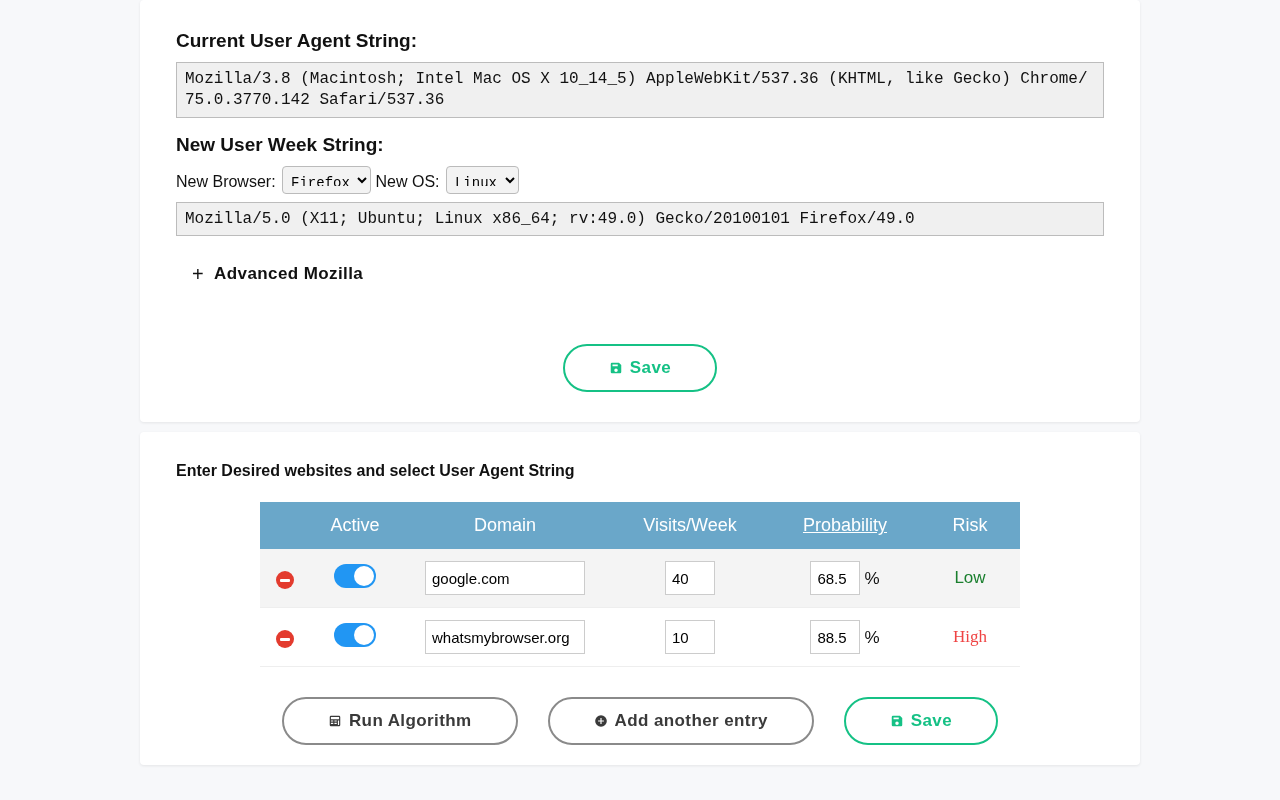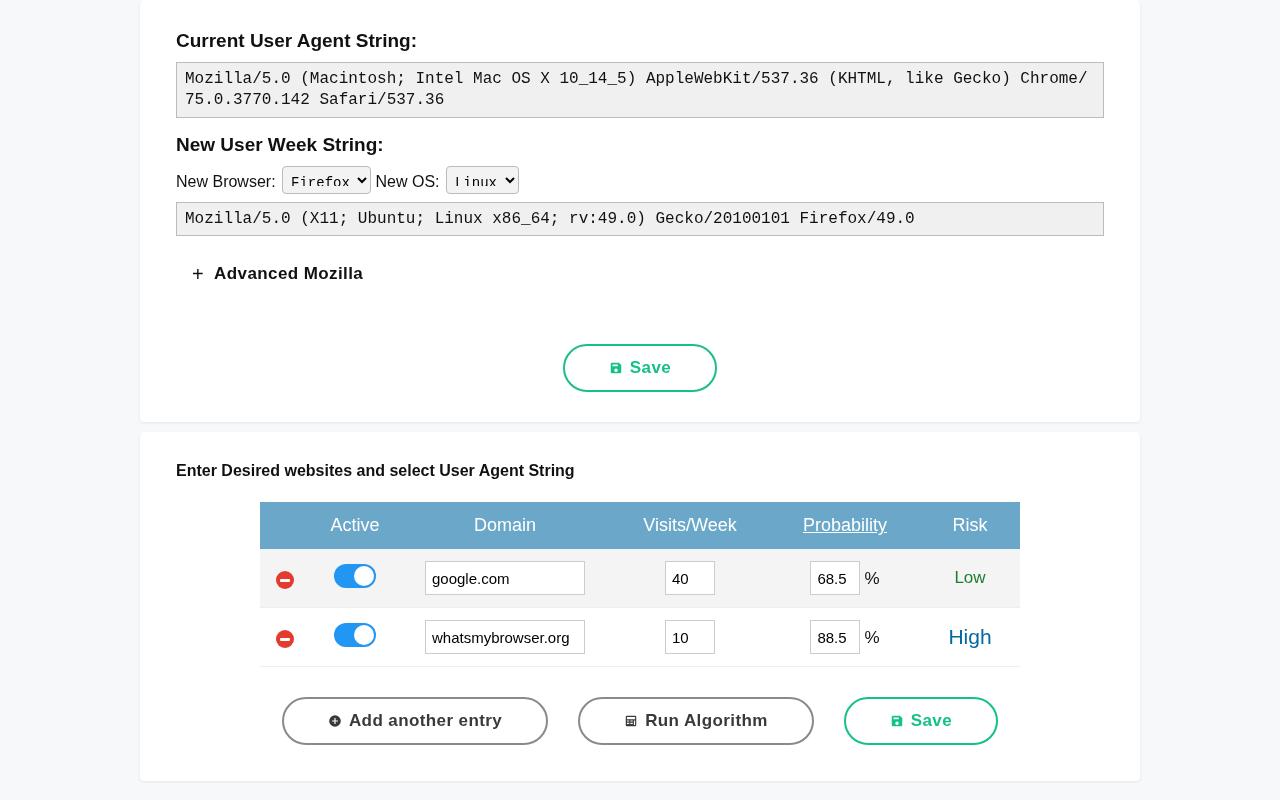--- a/index.html
+++ b/index.html
@@ -158,36 +158,36 @@
   input[type="text"] {
     border: 1px solid #ccc;
     padding: 3px 6px;
     font-size: 15px;
     height: 34px;
   }
   .inp-domain { width: 160px; text-align: left; }
   .inp-num { width: 50px; text-align: left; }
   .pct { margin-left: 4px; font-size: 17px; }
   .risk-low { color: #1a7f2e; font-size: 17px; }
-  .risk-high { color: #0369a1; font-size: 21px; }
+  .risk-high { color: #ef4444; font-size: 17px; font-family: Liberation Serif, serif; }
   .btn-row-2 {
     display: flex;
     justify-content: center;
     gap: 30px;
     margin-top: 30px;
   }
   .table-wrap { display: flex; justify-content: center; align-items: flex-end; }
   .icon-svg { width: 14px; height: 14px; display: inline-block; }
 </style>
 </head>
 <body>
 
 <div class="card">
   <h3>Current User Agent String:</h3>
-  <div class="ua-box">Mozilla/5.0 (Macintosh; Intel Mac OS X 10_14_5) AppleWebKit/537.36 (KHTML, like Gecko) Chrome/75.0.3770.142 Safari/537.36</div>
+  <div class="ua-box">Mozilla/3.8 (Macintosh; Intel Mac OS X 10_14_5) AppleWebKit/537.36 (KHTML, like Gecko) Chrome/75.0.3770.142 Safari/537.36</div>
 
   <h3>New User Week String:</h3>
 
   <div class="selectors">
     <label>New Browser:</label>
     <select>
       <option>Firefox</option>
     </select>
     <label>New OS:</label>
     <select>
@@ -205,21 +205,21 @@
   <div class="btn-row">
     <button class="pill-btn">
       <svg class="icon-svg" viewBox="0 0 24 24" fill="currentColor">
           <path d="M17 3H5a2 2 0 0 0-2 2v14a2 2 0 0 0 2 2h14a2 2 0 0 0 2-2V7l-4-4zm-5 16a3 3 0 1 1 0-6 3 3 0 0 1 0 6zm3-10H6V6h9v3z"></path>
         </svg>
       <span>Save</span>
     </button>
   </div>
 </div>
 
-<div class="card" style="padding-bottom:36px;">
+<div class="card" style="padding-bottom:20px;">
   <div class="section-title">Enter Desired websites and select User Agent String</div>
 
   <div class="table-wrap">
   <table>
     <thead>
       <tr>
         <th></th>
         <th class="col-active">Active</th>
         <th class="col-domain">Domain</th>
         <th class="col-visits">Visits/Week</th>
@@ -244,30 +244,30 @@
             <td><input type="text" class="inp-num" value="88.5" style=""><span class="pct">%</span></td>
             <td><span class="risk-high">High</span></td>
           </tr>
         </tbody>
   </table>
   </div>
 
   <div class="btn-row-2">
     <button class="pill-btn gray">
       <svg class="icon-svg" viewBox="0 0 24 24" fill="currentColor">
+          <path d="M5 3h14a2 2 0 0 1 2 2v14a2 2 0 0 1-2 2H5a2 2 0 0 1-2-2V5a2 2 0 0 1 2-2zm0 2v4h14V5H5zm0 6v2h4v-2H5zm6 0v2h4v-2h-4zm6 0v8h2v-8h-2zM5 15v2h4v-2H5zm6 0v2h4v-2h-4zM5 19h4v-0zm0 0"></path>
+        </svg>
+      <span>Run Algorithm</span>
+    </button>
+    <button class="pill-btn gray">
+      <svg class="icon-svg" viewBox="0 0 24 24" fill="currentColor">
           <path d="M12 2a10 10 0 1 0 0 20 10 10 0 0 0 0-20zm5 11h-4v4h-2v-4H7v-2h4V7h2v4h4v2z"></path>
         </svg>
       <span>Add another entry</span>
     </button>
-    <button class="pill-btn gray">
-      <svg class="icon-svg" viewBox="0 0 24 24" fill="currentColor">
-          <path d="M5 3h14a2 2 0 0 1 2 2v14a2 2 0 0 1-2 2H5a2 2 0 0 1-2-2V5a2 2 0 0 1 2-2zm0 2v4h14V5H5zm0 6v2h4v-2H5zm6 0v2h4v-2h-4zm6 0v8h2v-8h-2zM5 15v2h4v-2H5zm6 0v2h4v-2h-4zM5 19h4v-0zm0 0"></path>
-        </svg>
-      <span>Run Algorithm</span>
-    </button>
     <button class="pill-btn">
       <svg class="icon-svg" viewBox="0 0 24 24" fill="currentColor">
           <path d="M17 3H5a2 2 0 0 0-2 2v14a2 2 0 0 0 2 2h14a2 2 0 0 0 2-2V7l-4-4zm-5 16a3 3 0 1 1 0-6 3 3 0 0 1 0 6zm3-10H6V6h9v3z"></path>
         </svg>
       <span>Save</span>
     </button>
   </div>
 </div>
 
 </body></html>

